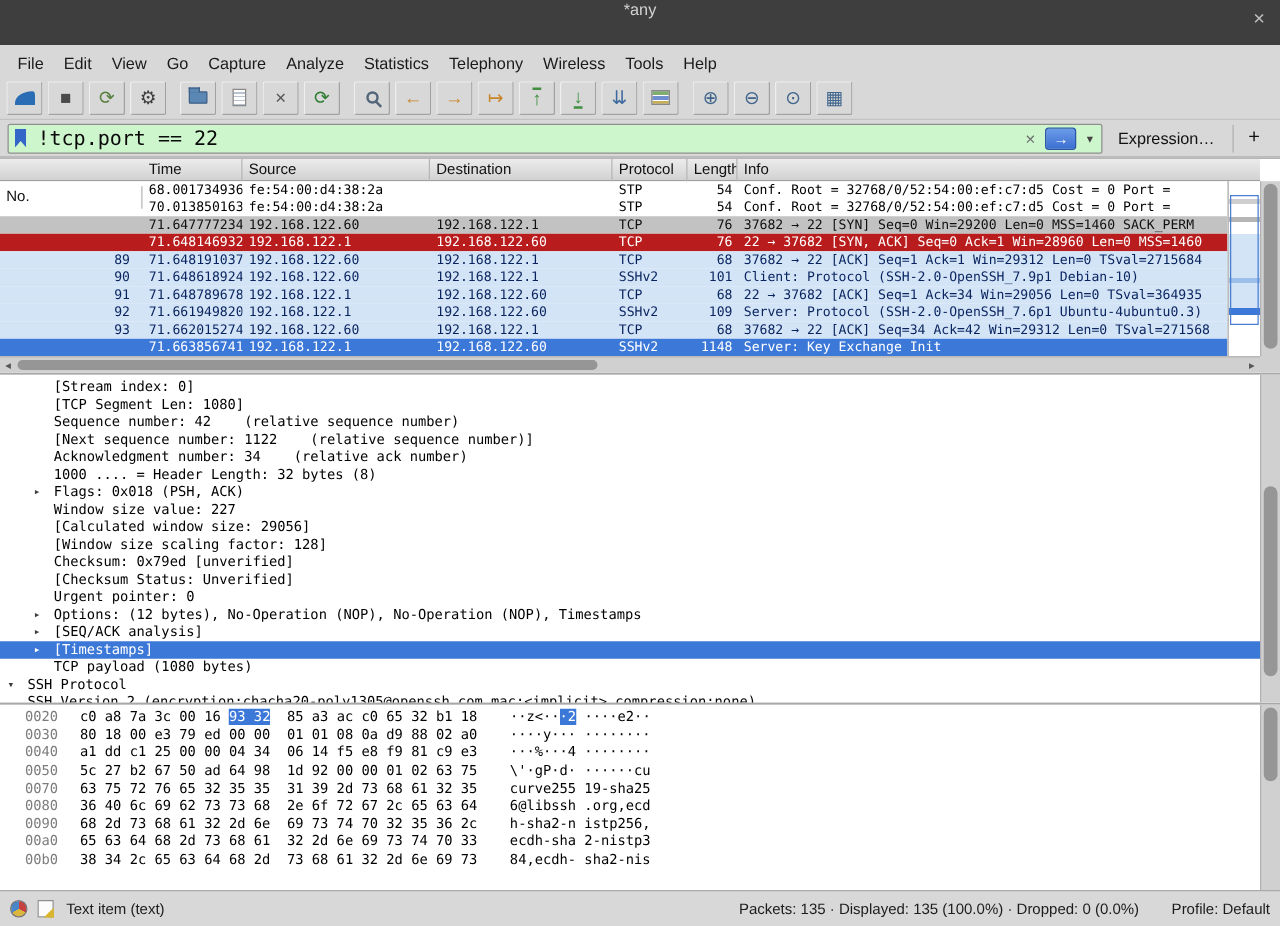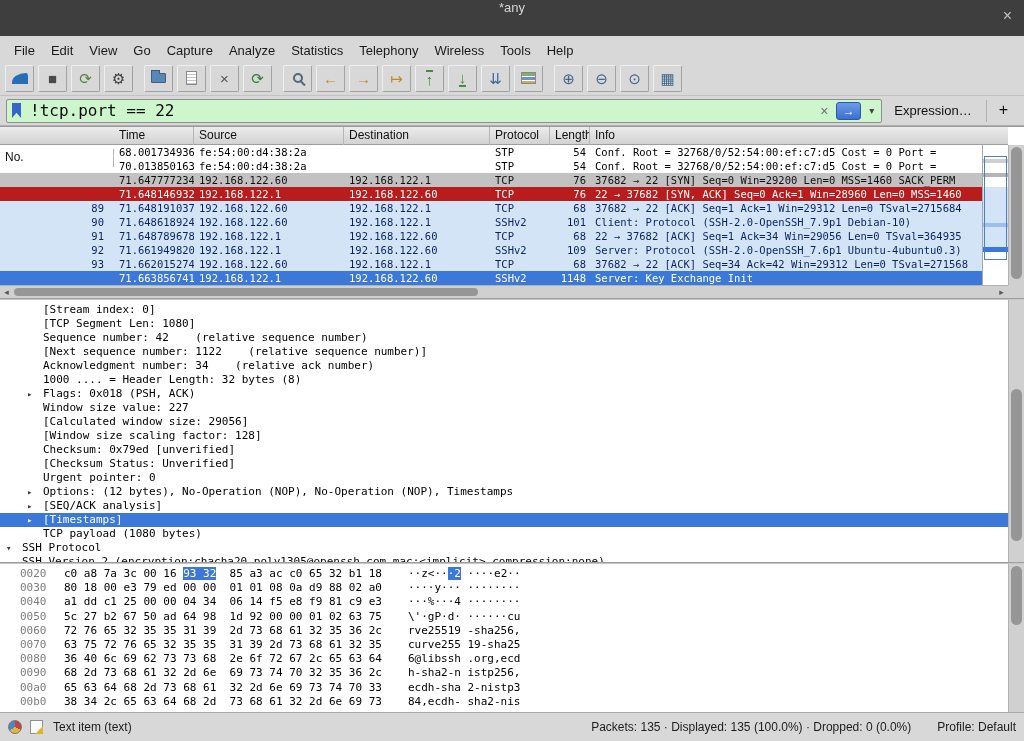--- a/index.html
+++ b/index.html
@@ -370,25 +370,20 @@
           <span class="hx-off">0040</span>
           <span class="hx-bytes">a1 dd c1 25 00 00 04 34  06 14 f5 e8 f9 81 c9 e3</span>
           <span class="hx-ascii">···%···4 ········</span>
         </div>
         <div class="hx-row">
           <span class="hx-off">0050</span>
           <span class="hx-bytes">5c 27 b2 67 50 ad 64 98  1d 92 00 00 01 02 63 75</span>
           <span class="hx-ascii">\'·gP·d· ······cu</span>
         </div>
         <div class="hx-row">
-          <span class="hx-off">0060</span>
-          <span class="hx-bytes">72 76 65 32 35 35 31 39  2d 73 68 61 32 35 36 2c</span>
-          <span class="hx-ascii">rve25519 -sha256,</span>
-        </div>
-        <div class="hx-row">
           <span class="hx-off">0070</span>
           <span class="hx-bytes">63 75 72 76 65 32 35 35  31 39 2d 73 68 61 32 35</span>
           <span class="hx-ascii">curve255 19-sha25</span>
         </div>
         <div class="hx-row">
           <span class="hx-off">0080</span>
           <span class="hx-bytes">36 40 6c 69 62 73 73 68  2e 6f 72 67 2c 65 63 64</span>
           <span class="hx-ascii">6@libssh .org,ecd</span>
         </div>
         <div class="hx-row">

